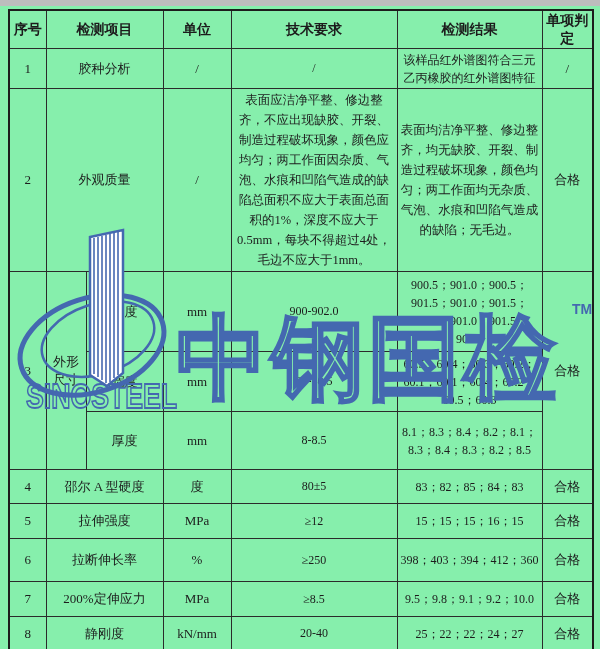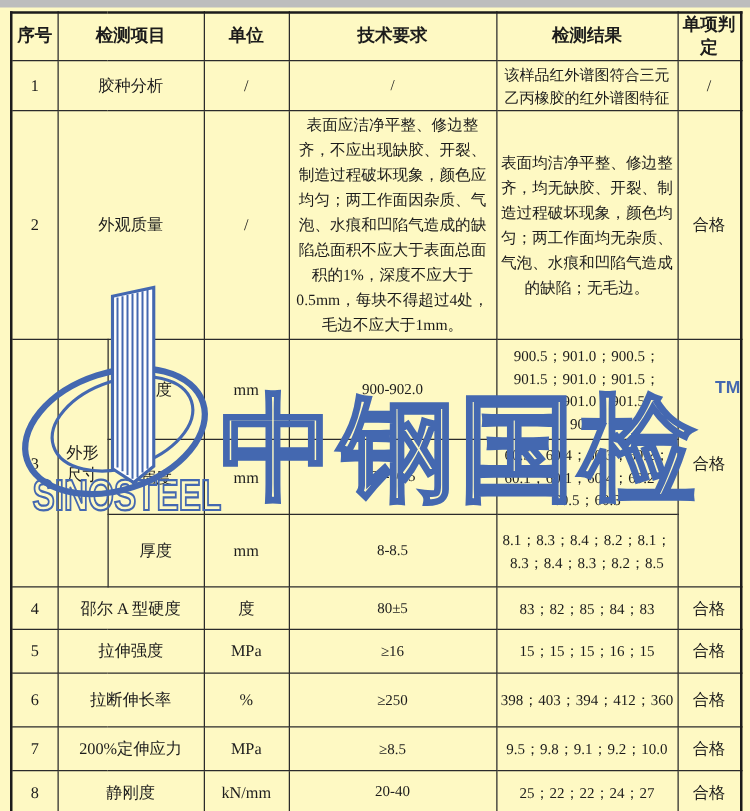--- a/index.html
+++ b/index.html
@@ -1,16 +1,16 @@
 <!DOCTYPE html>
 <html><head>
 <meta charset="utf-8">
 <style>
   html,body{margin:0;padding:0;background:#fff;}
-  #page{position:relative;width:600px;height:649px;background:#fef9c3;overflow:hidden;
+  #page{position:relative;width:600px;height:649px;background:#86efac;overflow:hidden;
         font-family:"Liberation Serif", serif;}
   #topstrip{position:absolute;left:0;top:0;width:600px;height:6px;background:#bdbdbd;}
   table.report{position:absolute;left:8px;top:9px;width:584px;border-collapse:collapse;
         table-layout:fixed;}
   table.report td, table.report th{border:1px solid #2b2b2b;padding:1px 3px;
         text-align:center;vertical-align:middle;color:#1c1c1c;overflow:hidden;}
   table.report{border:2px solid #1c1c1c;}
   th{font-size:14px;font-weight:bold;line-height:1.25;}
   .item{font-size:13px;margin-top:21px;}
   .no{font-size:13px;}
@@ -108,21 +108,21 @@
       <td class="unit">度</td>
       <td class="req blur">80±5</td>
       <td class="res blur">83；82；85；84；83</td>
       <td class="judge">合格</td>
     </tr>
 
     <tr style="height:35px">
       <td class="no">5</td>
       <td colspan="2" class="item">拉伸强度</td>
       <td class="unit">MPa</td>
-      <td class="req blur">≥16</td>
+      <td class="req blur">≥12</td>
       <td class="res blur">15；15；15；16；15</td>
       <td class="judge">合格</td>
     </tr>
 
     <tr style="height:43px">
       <td class="no">6</td>
       <td colspan="2" class="item">拉断伸长率</td>
       <td class="unit">%</td>
       <td class="req blur">≥250</td>
       <td class="res blur">398；403；394；412；360</td>

